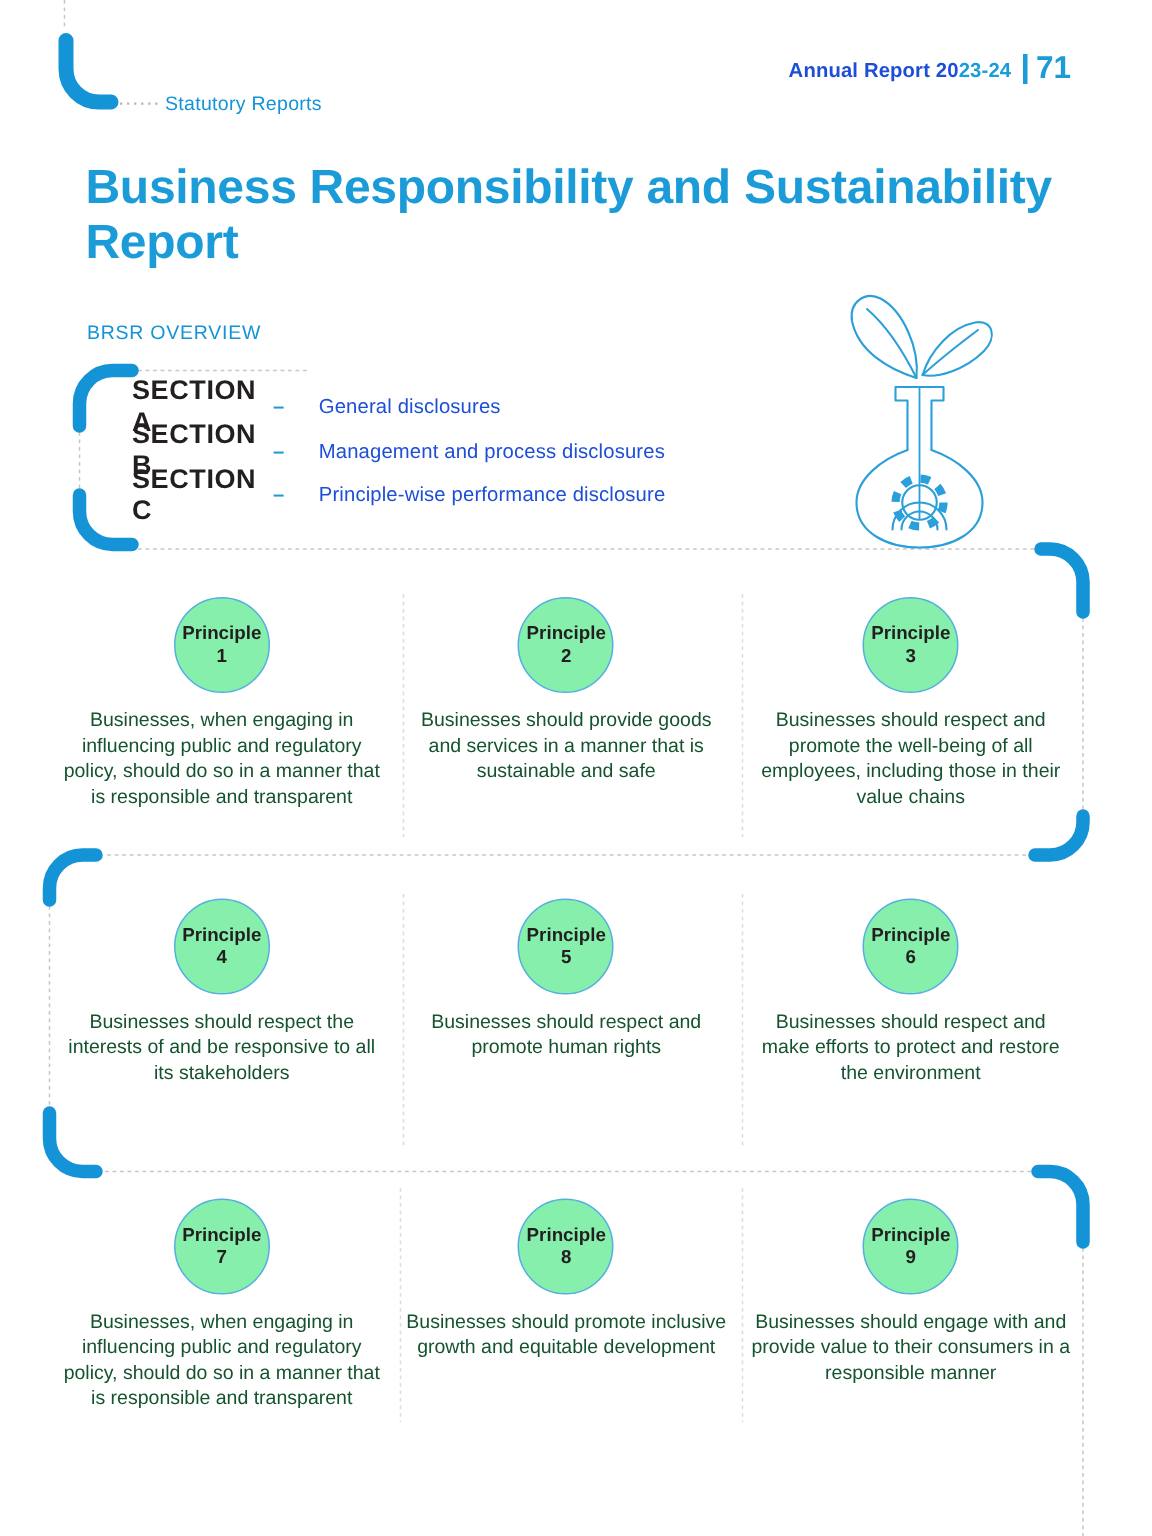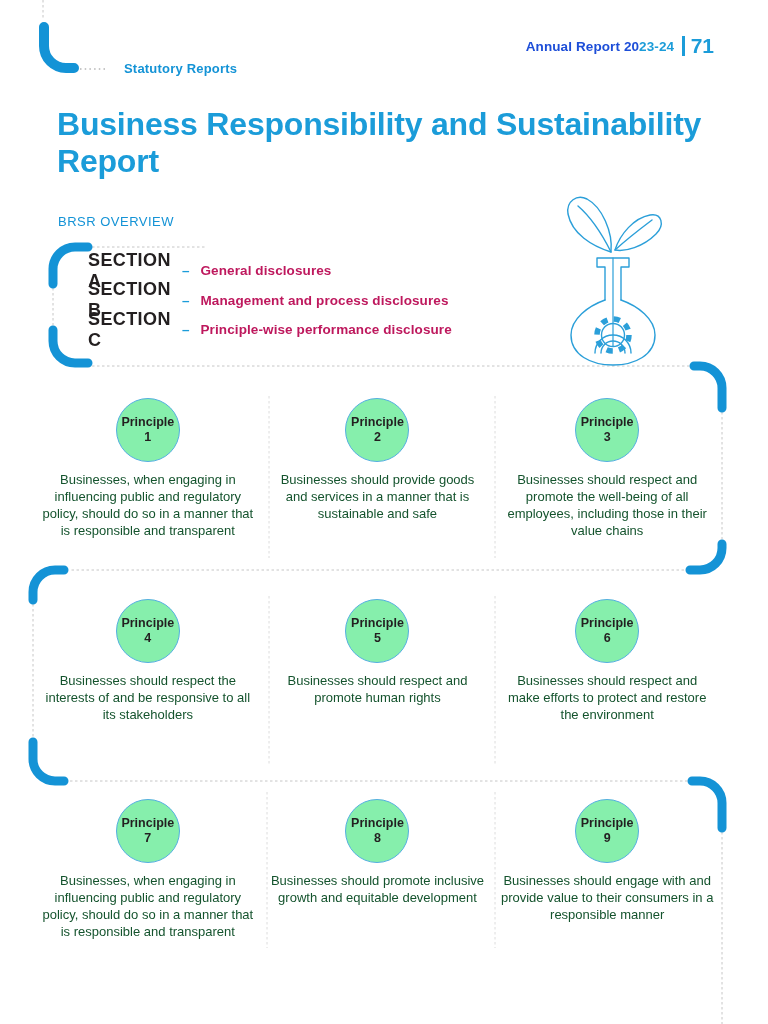--- a/index.html
+++ b/index.html
@@ -4,22 +4,22 @@
 <style>
   html,body { margin:0; padding:0; background:#ffffff; }
   .page {
     position:relative; width:768px; height:1024px; background:#ffffff;
     font-family:"Liberation Sans", sans-serif; overflow:hidden;
   }
   .deco-layer { position:absolute; left:0; top:0; width:768px; height:1024px; pointer-events:none; }
 
   
   .hdr-left {
-    position:absolute; left:124px; top:61px;
-    font-size:13px; font-weight:bold; color:#1493d6; letter-spacing:0.2px;
+    position:absolute; left:110px; top:61px;
+    font-size:13px; font-weight:normal; color:#1493d6; letter-spacing:0.2px;
   }
   .hdr-right { position:absolute; top:34px; right:54px; display:flex; align-items:center; font-weight:bold; }
   .hdr-right .rpt-black { color:#1d4ed8; font-size:13.5px; letter-spacing:0.1px; }
   .hdr-right .rpt-blue  { color:#1b9cd9; font-size:13.5px; letter-spacing:0.1px;text-align:center; }
   .hdr-bar { width:2.5px; height:20px; background:#1b9cd9; margin:0 6px 0 8px; }
   .hdr-page { color:#1b9cd9; font-size:21px; }
 
   
   .doc-title {
     position:absolute; left:57px; top:106px;
@@ -30,21 +30,21 @@
   .overview-heading {
     position:absolute; left:58px; top:214px;
     font-size:13px; font-weight:normal; color:#1493d6; letter-spacing:0.5px;
   }
 
   
   .sections { position:absolute; left:88px; top:256px; }
   .section-row { display:flex; align-items:center; height:29.5px; }
   .section-label { width:94px; font-size:18px; font-weight:bold; color:#231f20; letter-spacing:0.4px; }
   .section-dash  { font-size:13.5px; font-weight:bold; color:#1b9cd9; margin-right:11px; }
-  .section-desc  { font-size:13.5px; font-weight:bold; color:#be185d; letter-spacing:0.1px; }
+  .section-desc  { font-size:13.5px; font-weight:normal; color:#1d4ed8; letter-spacing:0.1px;margin-left:12px; }
 
   
   .prow { position:absolute; left:33px; width:689px; display:grid; grid-template-columns:repeat(3,1fr); }
   .prow.r1 { top:398px; } .prow.r2 { top:599px; } .prow.r3 { top:799px; }
   .pcell { display:flex; flex-direction:column; align-items:center; }
   .pcircle {
     width:62px; height:62px; border-radius:50%;
     background:#86efac; border:1.5px solid #54afe0;
     display:flex; flex-direction:column; align-items:center; justify-content:center;
     font-weight:bold; color:#231f20; font-size:12.5px; line-height:15px; text-align:center;

